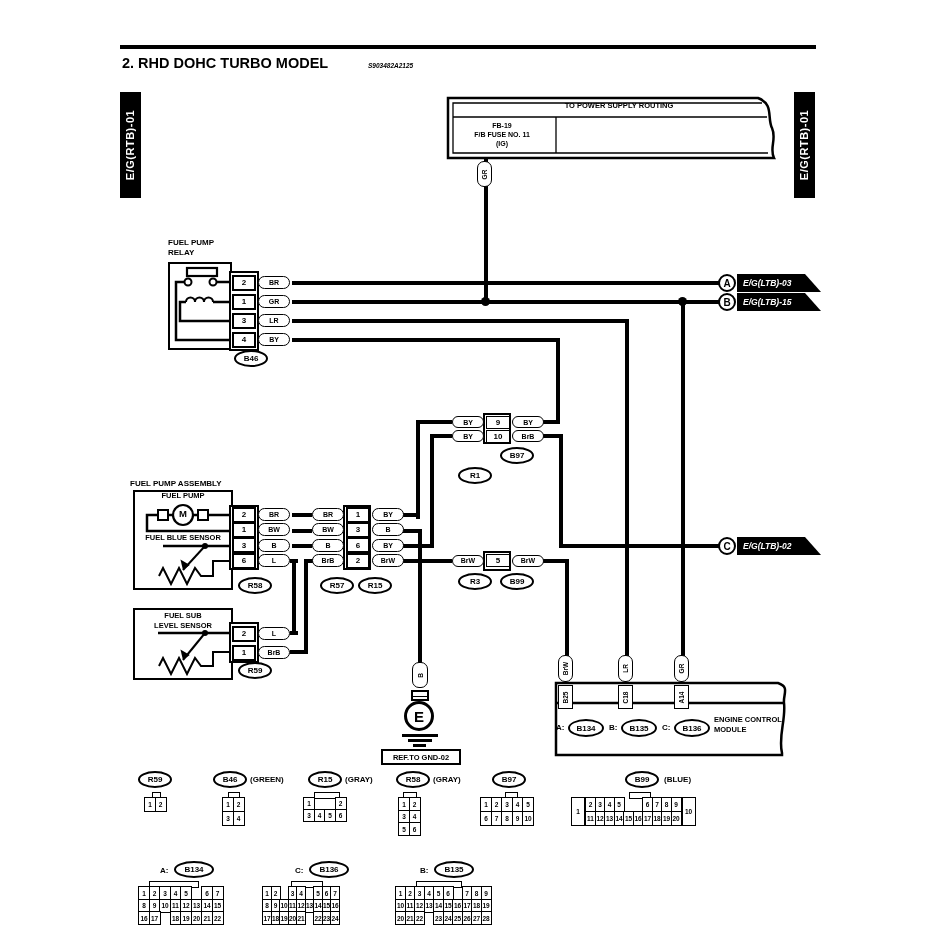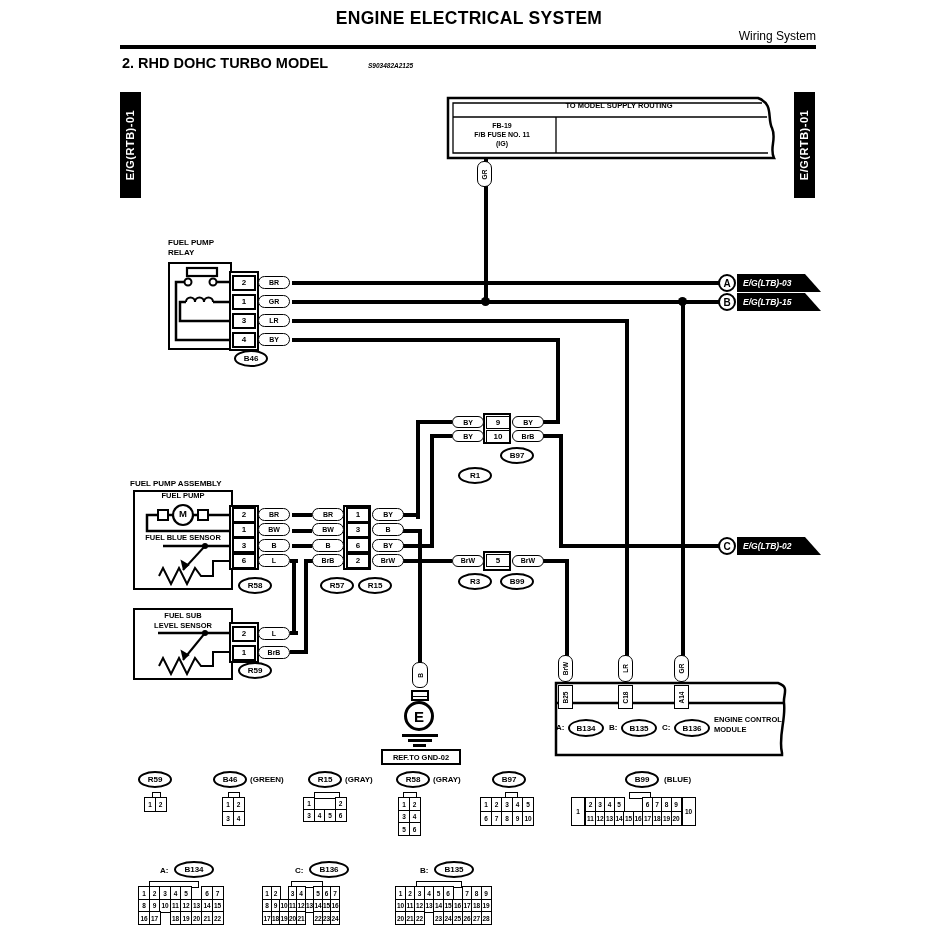--- a/index.html
+++ b/index.html
@@ -50,22 +50,20 @@
   .gtall{position:absolute;top:0;}
   .gtab{position:absolute;top:-5px;height:7px;border:1.5px solid #000;background:#fff;box-sizing:border-box;}
   .pblock{position:absolute;}
   svg{position:absolute;overflow:visible;}
 </style>
 </head>
 <body>
 
 <div id="page">
 
-  <div class="t b" style="left:0;top:8px;width:938px;text-align:center;font-size:17.5px;letter-spacing:.3px;">ENGINE ELECTRICAL SYSTEM</div>
-  <div class="t" style="left:0;top:29px;width:816px;text-align:right;font-size:12px;">Wiring System</div>
   <div style="position:absolute;left:120px;top:45px;width:696px;height:3.5px;background:#000;"></div>
   <div class="t b" style="left:122px;top:55px;font-size:14.5px;">2.  RHD DOHC TURBO MODEL</div>
   <div class="t b" style="left:368px;top:62px;font-size:6.5px;font-style:italic;">S903482A2125</div>
 
   <div class="vlabel" style="left:120px;top:92px;">
     <span>E/G(RTB)-01</span>
     </div>
   <div class="vlabel" style="left:794px;top:92px;">
     <span>E/G(RTB)-01</span>
     </div>
@@ -105,21 +103,21 @@
   <div class="wh" style="left:290px;top:650px;width:18px"></div>
   <div class="dot" style="left:481px;top:297px;"></div>
   <div class="dot" style="left:678px;top:297px;"></div>
 
   <svg style="left:444px;top:94px;" width="352" height="72" viewBox="0 0 352 72">
     <path d="M4,4 H314 C330,10 323,24 328,34 C333,45 325,54 330,64 L4,64 Z" fill="#fff" stroke="#000" stroke-width="2.5"></path>
     <path d="M318,9 H9 V59 H324" fill="none" stroke="#000" stroke-width="1.3"></path>
     <line x1="9" y1="23" x2="323" y2="23" stroke="#000" stroke-width="1.3"></line>
     <line x1="112" y1="23" x2="112" y2="59" stroke="#000" stroke-width="1.3"></line>
   </svg>
-  <div class="t b" style="left:454px;top:101px;width:330px;text-align:center;font-size:7.5px;">TO MODEL SUPPLY ROUTING</div>
+  <div class="t b" style="left:454px;top:101px;width:330px;text-align:center;font-size:7.5px;">TO POWER SUPPLY ROUTING</div>
   <div class="t b" style="left:448px;top:121px;width:108px;text-align:center;font-size:7px;line-height:9px;white-space:normal;">
     <span style="display:block">FB-19</span>
     <span style="display:block">F/B FUSE NO. 11</span>
     <span style="display:block">(IG)</span>
   </div>
   <div class="vpill" style="left:477px;top:161px;width:15px;height:26px;">
     <span>GR</span>
     </div>
 
   <div class="t b" style="left:168px;top:238px;font-size:8px;line-height:10px;">

